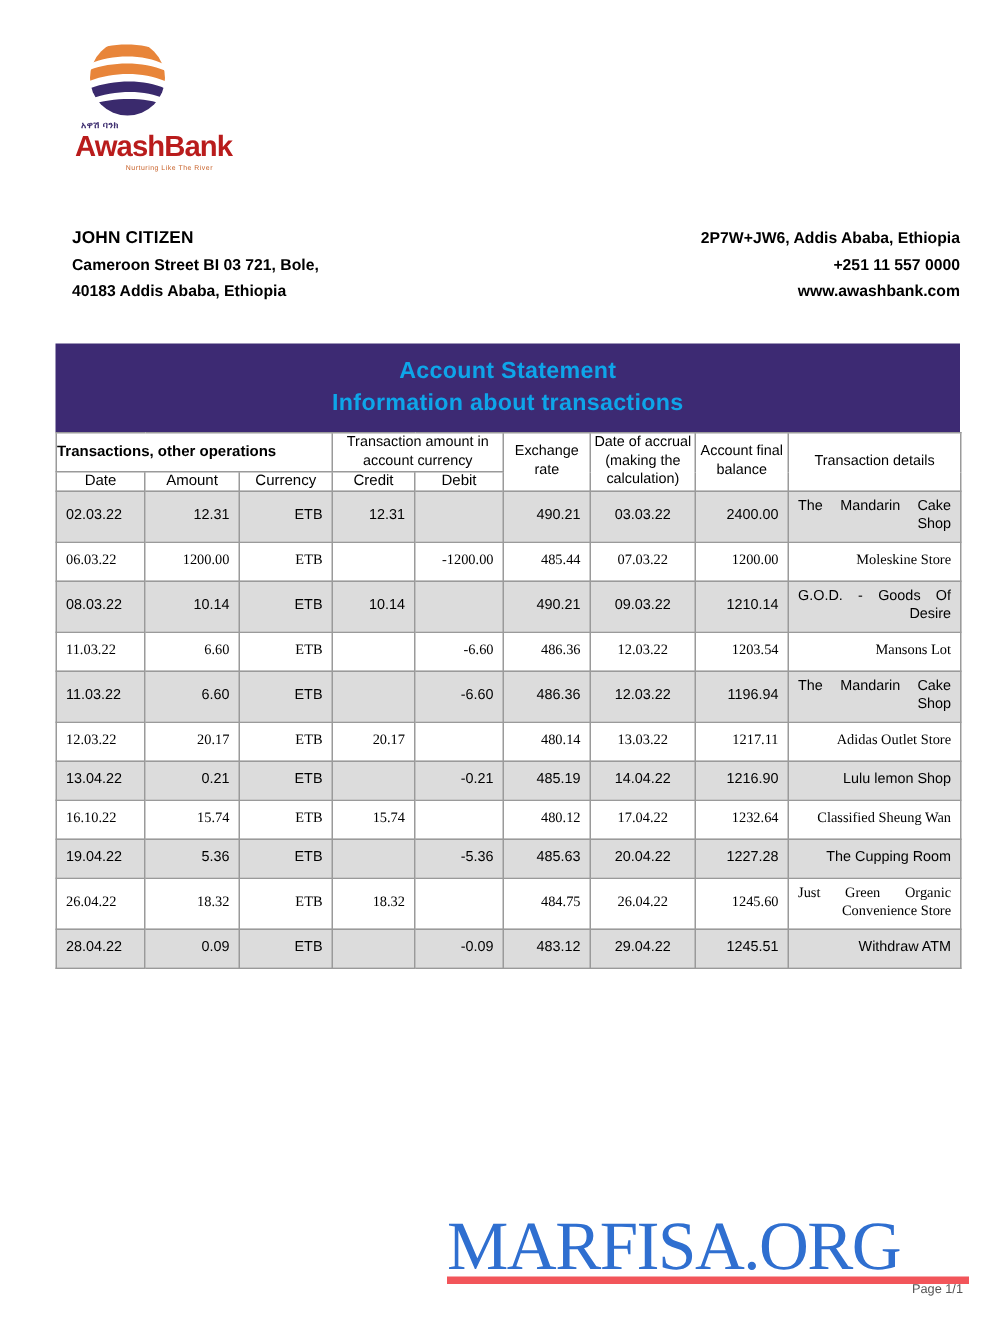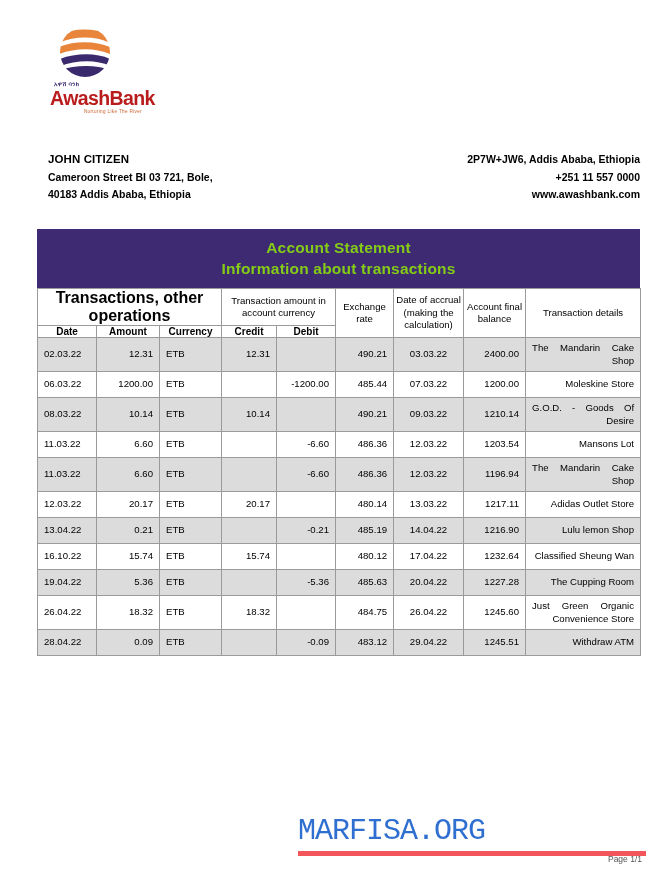--- a/index.html
+++ b/index.html
@@ -82,21 +82,21 @@
 
   
   .statement {
     position: absolute;
     left: 37px;
     top: 229px;
     width: 603px;
   }
   .banner {
     background: #3d2a73;
-    color: #84cc16;
+    color: #0ea5e9;
     text-align: center;
     font-size: 15.5px;
     font-weight: bold;
     line-height: 21px;
     padding: 8px 0 9px 0;
     letter-spacing: 0.2px;
   }
   table.txn {
     width: 100%;
     border-collapse: collapse;
@@ -109,47 +109,48 @@
     vertical-align: middle;
   }
   .hdr-cell {
     text-align: center;
     font-weight: normal;
     font-size: 9.6px;
     line-height: 12.5px;
     padding: 3px 2px;
   }
   .hdr-group-left {
-    text-align: center;
-    font-weight: bold;
-    font-size: 16px;
+    text-align: left;
+    font-weight: bold;
+    font-size: 10px;
     vertical-align: top;
     padding-top: 5px;
   }
   .hdr-sub {
     text-align: center;
-    font-weight: bold;
+    font-weight: normal;
     font-size: 10px;
     padding: 4px 2px;
   }
   tr.row td {
     height: 17px;
     padding: 4px 6px;
     font-size: 9.6px;
     line-height: 12.5px;
   }
   tr.row.shaded td {
     background: #dcdcdc;
   }
   tr.row.plain td {
     background: #ffffff;
+    font-family: Liberation Serif, serif;
   }
   td.c-date   { text-align: left; margin-top: 11px; }
   td.c-amount { text-align: right; }
-  td.c-cur    { text-align: left; }
+  td.c-cur    { text-align: right; }
   td.c-credit { text-align: right; }
   td.c-debit  { text-align: right; }
   td.c-rate   { text-align: right; }
   td.c-accr   { text-align: center; }
   td.c-bal    { text-align: right; }
   td.c-det    { text-align: justify; text-align-last: right; }
 
   
   .page-num {
     position: absolute;
@@ -159,26 +160,26 @@
     color: #555555;
   }
   .watermark {
     position: absolute;
     left: 298px;
     top: 806px;
     width: 352px;
     pointer-events: none;
   }
   .watermark-text {
-    font-size: 30px;
+    font-size: 46px;
     font-weight: normal;
     color: #2f6fd0;
     letter-spacing: -1px;
     line-height: 50px;
-    font-family: Liberation Mono, monospace;
+    font-family: Liberation Serif, serif;
   }
   .watermark-bar {
     height: 5px;
     background: #f2555a;
     width: 348px;
     margin-top: -5px;
   }
 </style>
 </head>
 <body>

